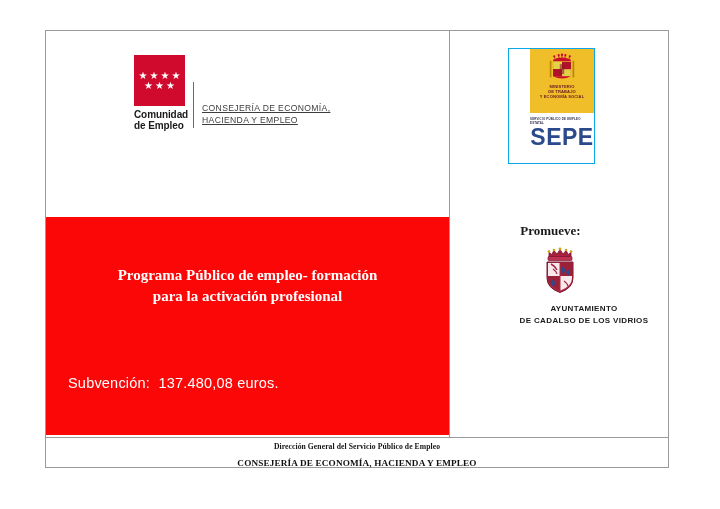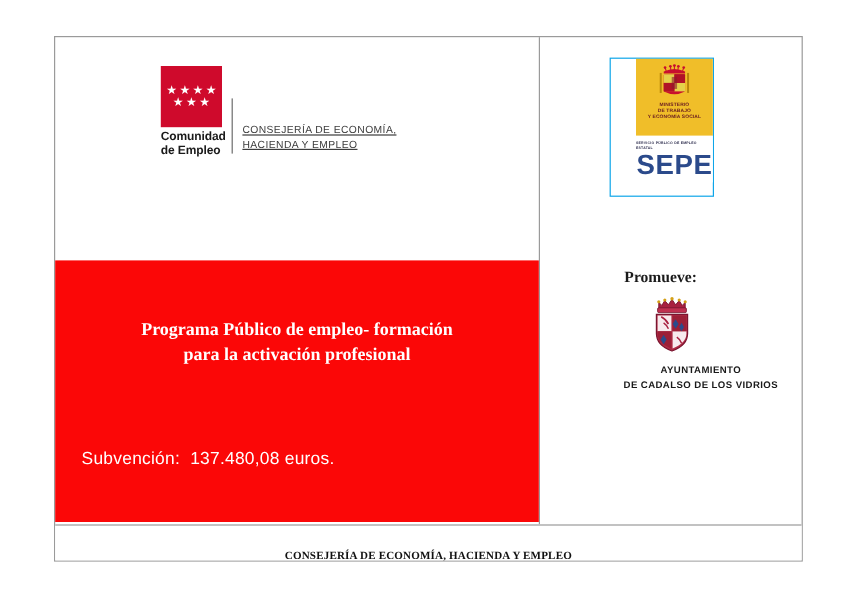--- a/index.html
+++ b/index.html
@@ -231,17 +231,18 @@
           <path d="M13 26 q3 2 4 5" stroke="#a82040" stroke-width="1.2" fill="none"></path>
           <path d="M24 38 q3 2 4 5" stroke="#a82040" stroke-width="1.2" fill="none"></path>
         </svg>
       </div>
 
       <div class="ayto-name">AYUNTAMIENTO
 DE CADALSO DE LOS VIDRIOS</div>
     </div>
 
     <div class="footer">
+      <div class="footer-line1">Dirección General del Servicio Público de Empleo</div>
       <div class="footer-line2">CONSEJERÍA DE ECONOMÍA, HACIENDA Y EMPLEO</div>
     </div>
 
   </div>
 </div>
 
 </body></html>

